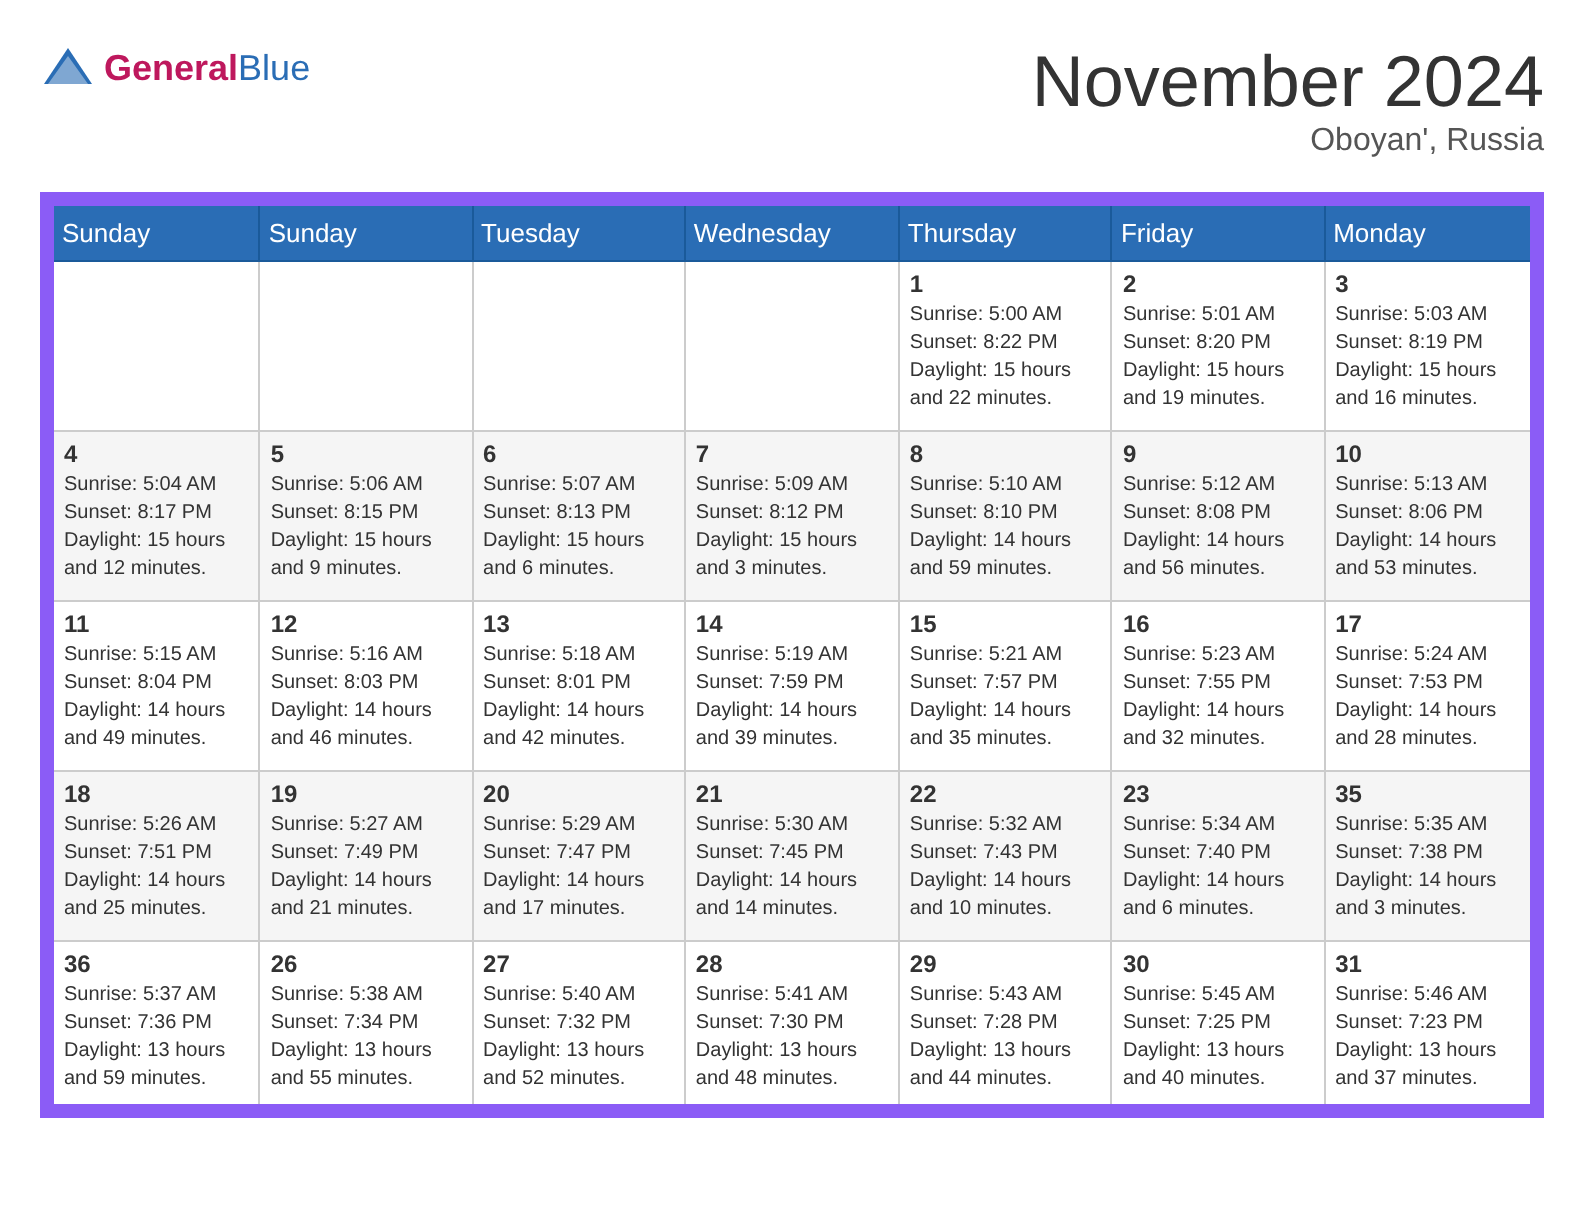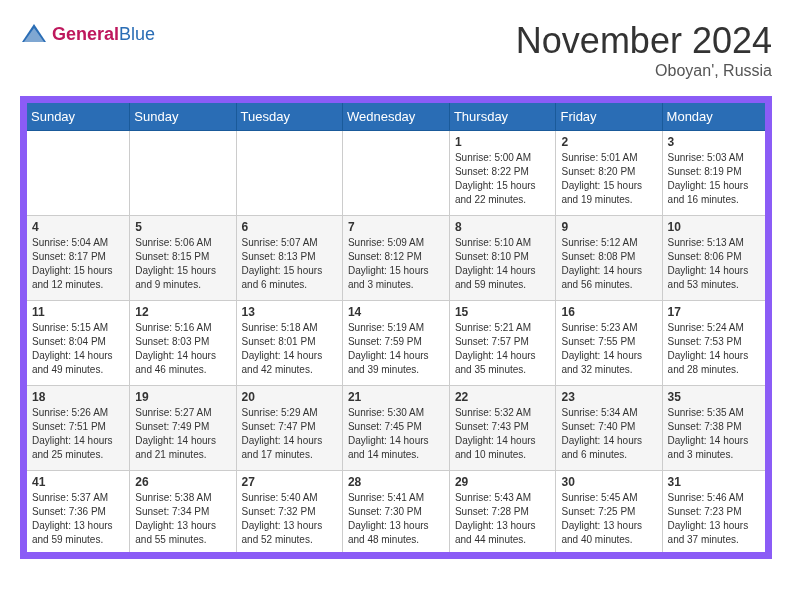--- a/index.html
+++ b/index.html
@@ -221,21 +221,21 @@
           <span class="day-number">23</span>
           <div class="day-info">Sunrise: 5:34 AM<br>Sunset: 7:40 PM<br>Daylight: 14 hours<br>and 6 minutes.</div>
         </td>
         <td>
           <span class="day-number">35</span>
           <div class="day-info">Sunrise: 5:35 AM<br>Sunset: 7:38 PM<br>Daylight: 14 hours<br>and 3 minutes.</div>
         </td>
       </tr>
       <tr class="row-odd">
         <td>
-          <span class="day-number">41</span>
+          <span class="day-number">36</span>
           <div class="day-info">Sunrise: 5:37 AM<br>Sunset: 7:36 PM<br>Daylight: 13 hours<br>and 59 minutes.</div>
         </td>
         <td>
           <span class="day-number">26</span>
           <div class="day-info">Sunrise: 5:38 AM<br>Sunset: 7:34 PM<br>Daylight: 13 hours<br>and 55 minutes.</div>
         </td>
         <td>
           <span class="day-number">27</span>
           <div class="day-info">Sunrise: 5:40 AM<br>Sunset: 7:32 PM<br>Daylight: 13 hours<br>and 52 minutes.</div>
         </td>

